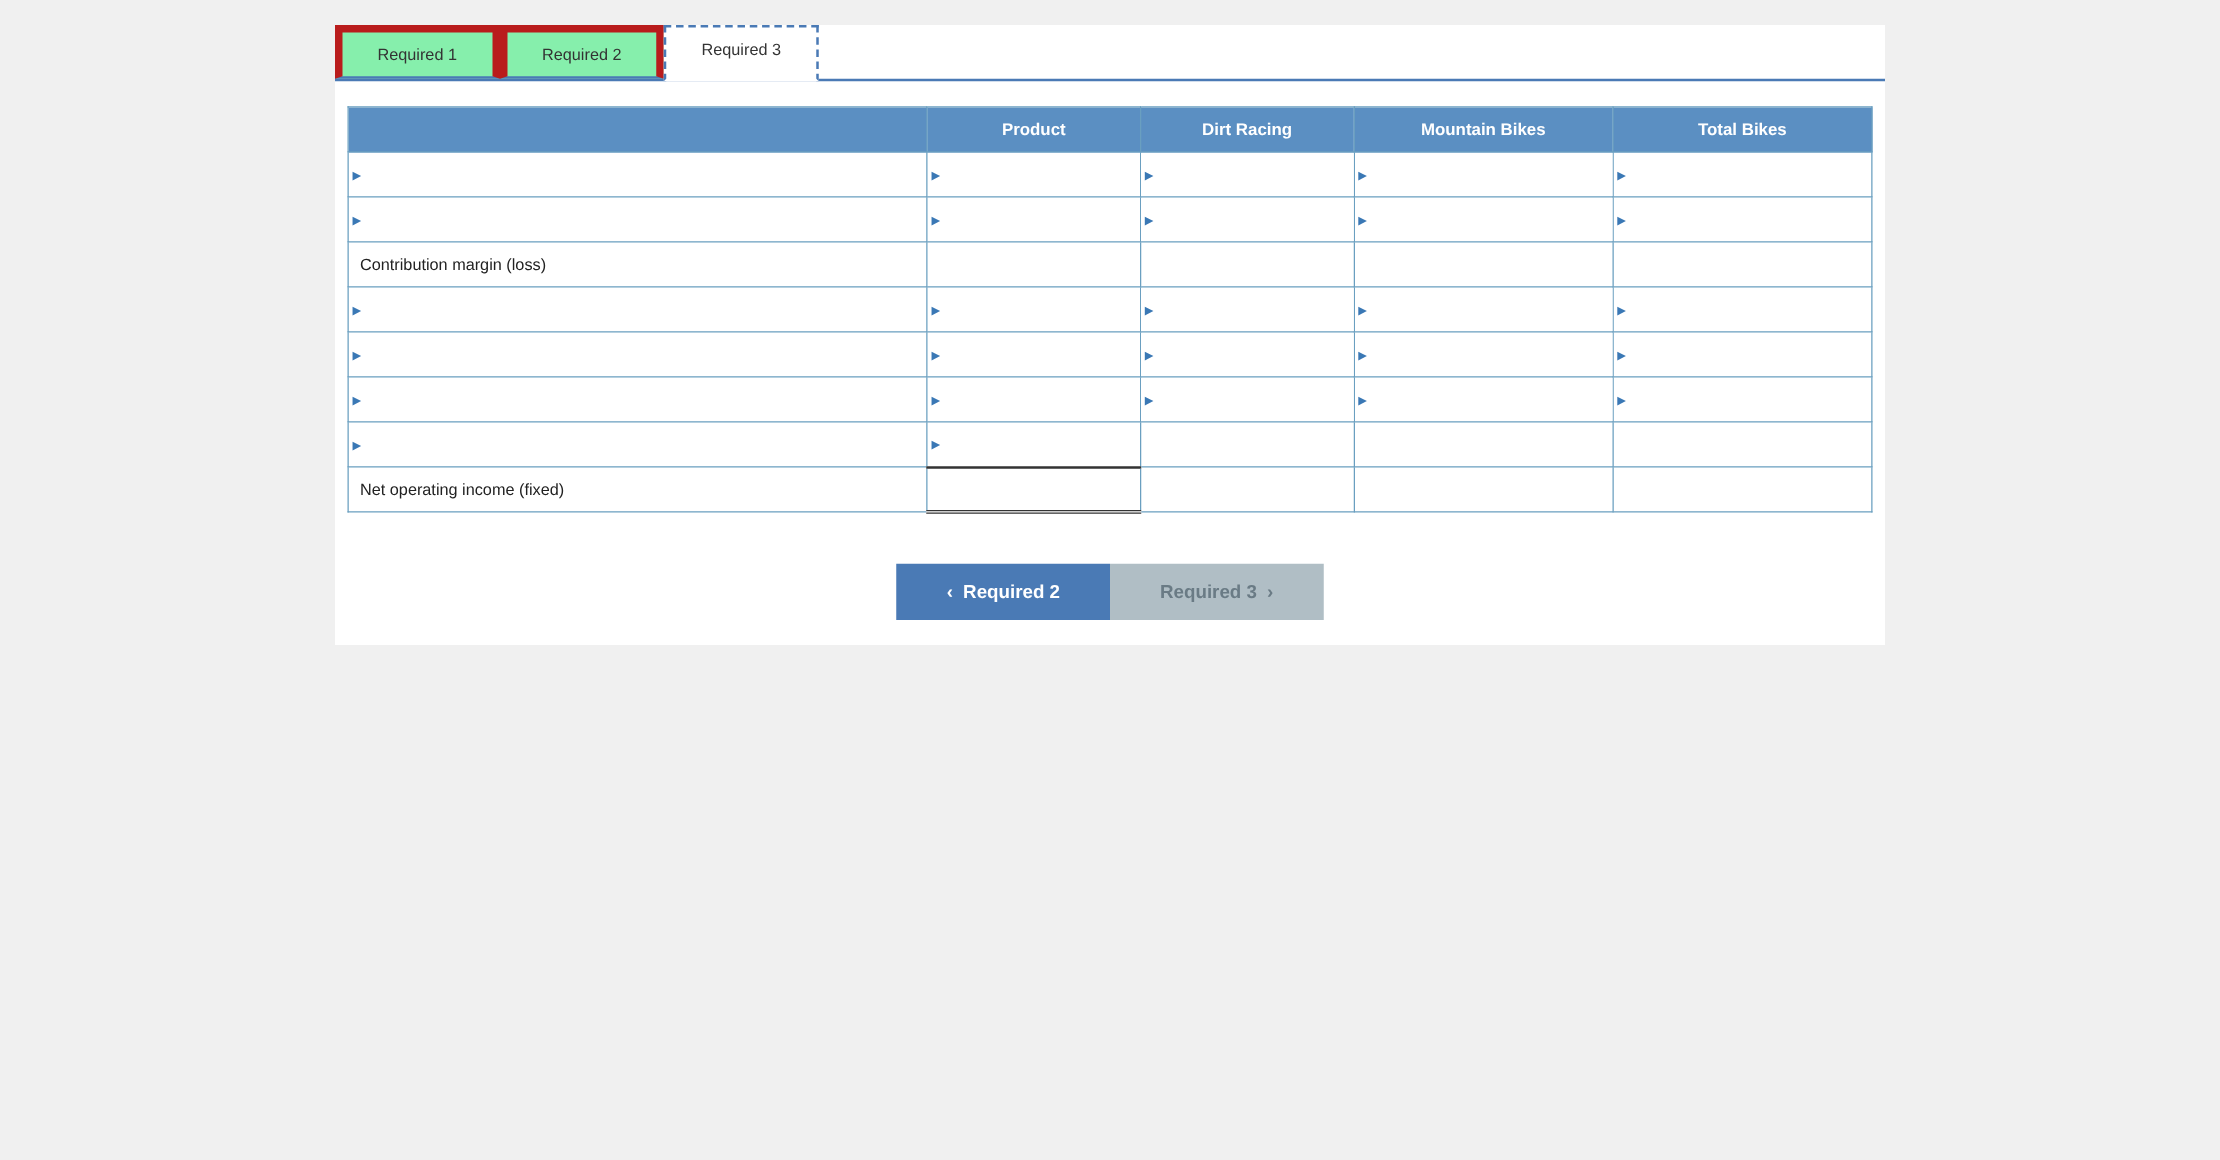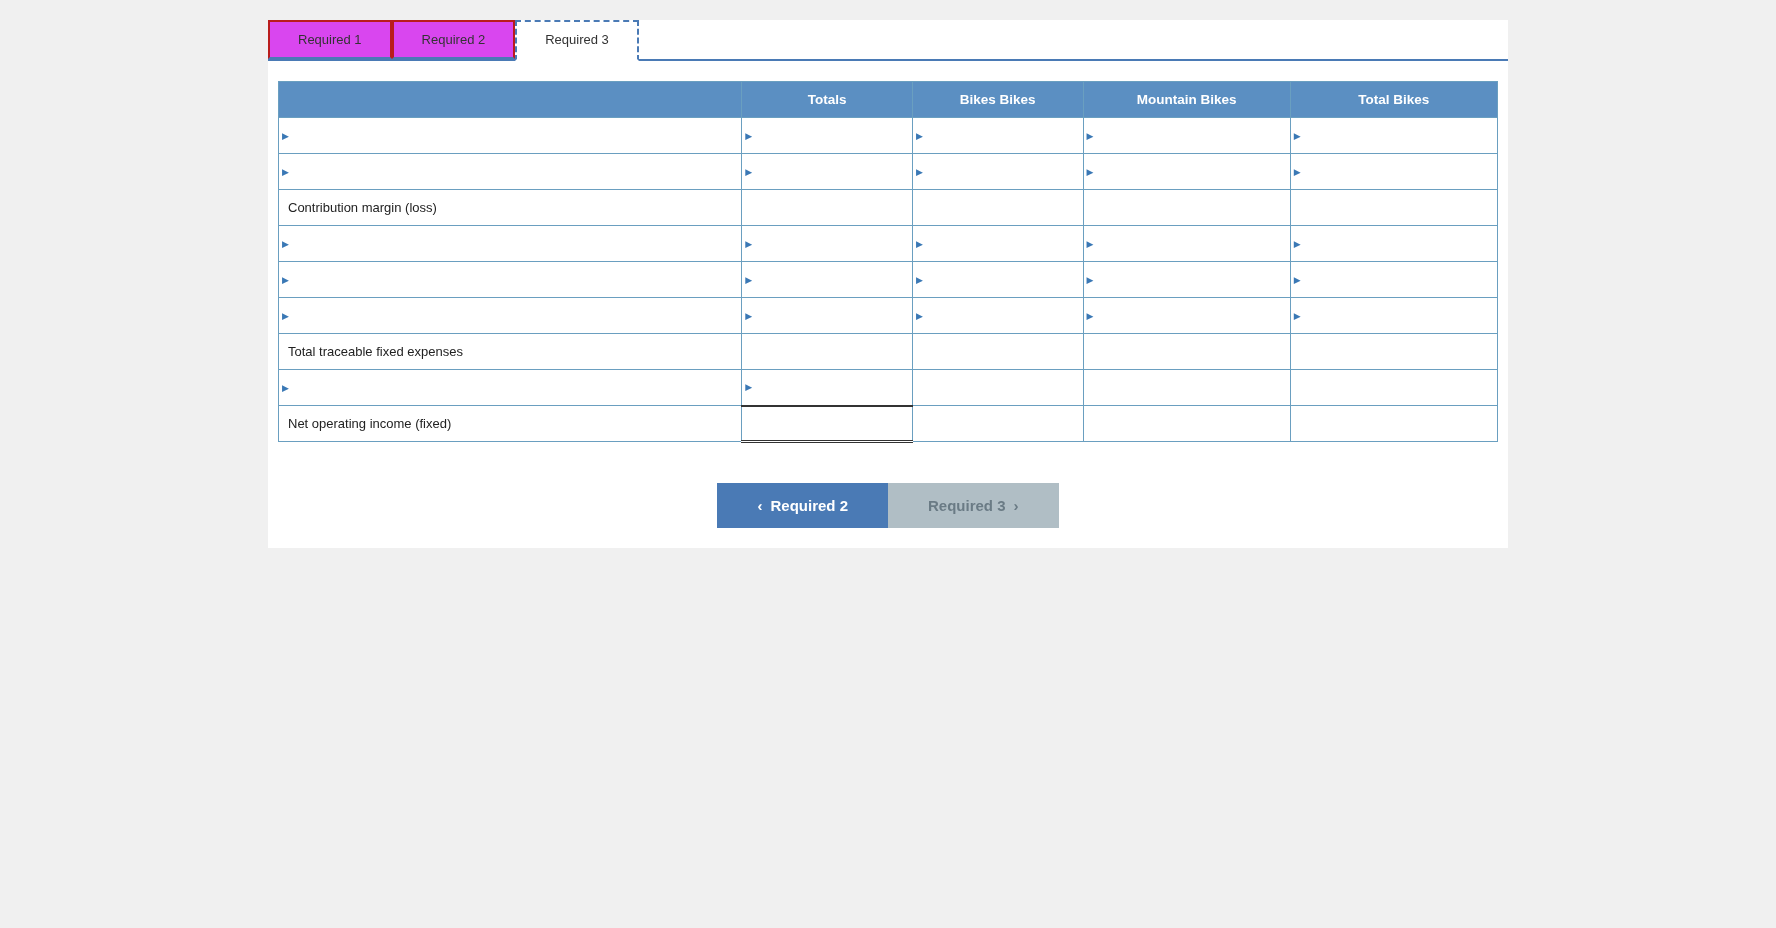--- a/index.html
+++ b/index.html
@@ -19,22 +19,22 @@
       padding: 0;
     }
     
     .tabs {
       display: flex;
       border-bottom: 2px solid #4a7ab5;
       background: #fff;
     }
     .tab {
       padding: 10px 28px;
-      border: 2px solid #b91c1c;
-      background: #d946ef;
+      border: 6px solid #b91c1c;
+      background: #86efac;
       cursor: pointer;
       font-size: 13px;
       color: #333;
       position: relative;
     }
     .tab.active {
       border: 2px dashed #4a7ab5;
       border-bottom: 2px solid #fff;
       margin-bottom: -2px;
       background: #fff;
@@ -198,22 +198,22 @@
       <span>Required 3</span>
     </div>
   </div>
 
 
   <div class="table-section">
     <table class="income-table">
       <thead>
         <tr>
           <th class="col-label"></th>
-          <th class="col-totals">Totals</th>
-          <th class="col-dirt">Bikes Bikes</th>
+          <th class="col-totals">Product</th>
+          <th class="col-dirt">Dirt Racing</th>
           <th class="col-mountain">Mountain Bikes</th>
           <th class="col-racing">Total Bikes</th>
         </tr>
       </thead>
       <tbody>
 
         <tr class="row-input">
           <td class="cell-editable">
             <input class="label-input" type="text" placeholder="" style="">
           </td>
@@ -315,37 +315,20 @@
             <input class="editable-input" type="text" style="">
           </td>
           <td class="cell-editable">
             <input class="editable-input" type="text" style="">
           </td>
           <td class="cell-editable">
             <input class="editable-input" type="text" style="">
           </td>
         </tr>
 
-        <tr class="row-static-label">
-          <td class="cell-label">
-            <span>Total traceable fixed expenses</span>
-          </td>
-          <td class="cell-label">
-            <input class="num-input" type="text" style="">
-          </td>
-          <td class="cell-label">
-            <input class="num-input" type="text" style="">
-          </td>
-          <td class="cell-label">
-            <input class="num-input" type="text" style="">
-          </td>
-          <td class="cell-label">
-            <input class="num-input" type="text" style="">
-          </td>
-        </tr>
 
 
         <tr class="row-input">
           <td class="cell-editable">
             <input class="label-input" type="text" style="">
           </td>
           <td class="cell-editable" style="border-bottom: 2px solid #333;">
             <input class="editable-input" type="text" style="">
           </td>
           <td class="cell-label">

